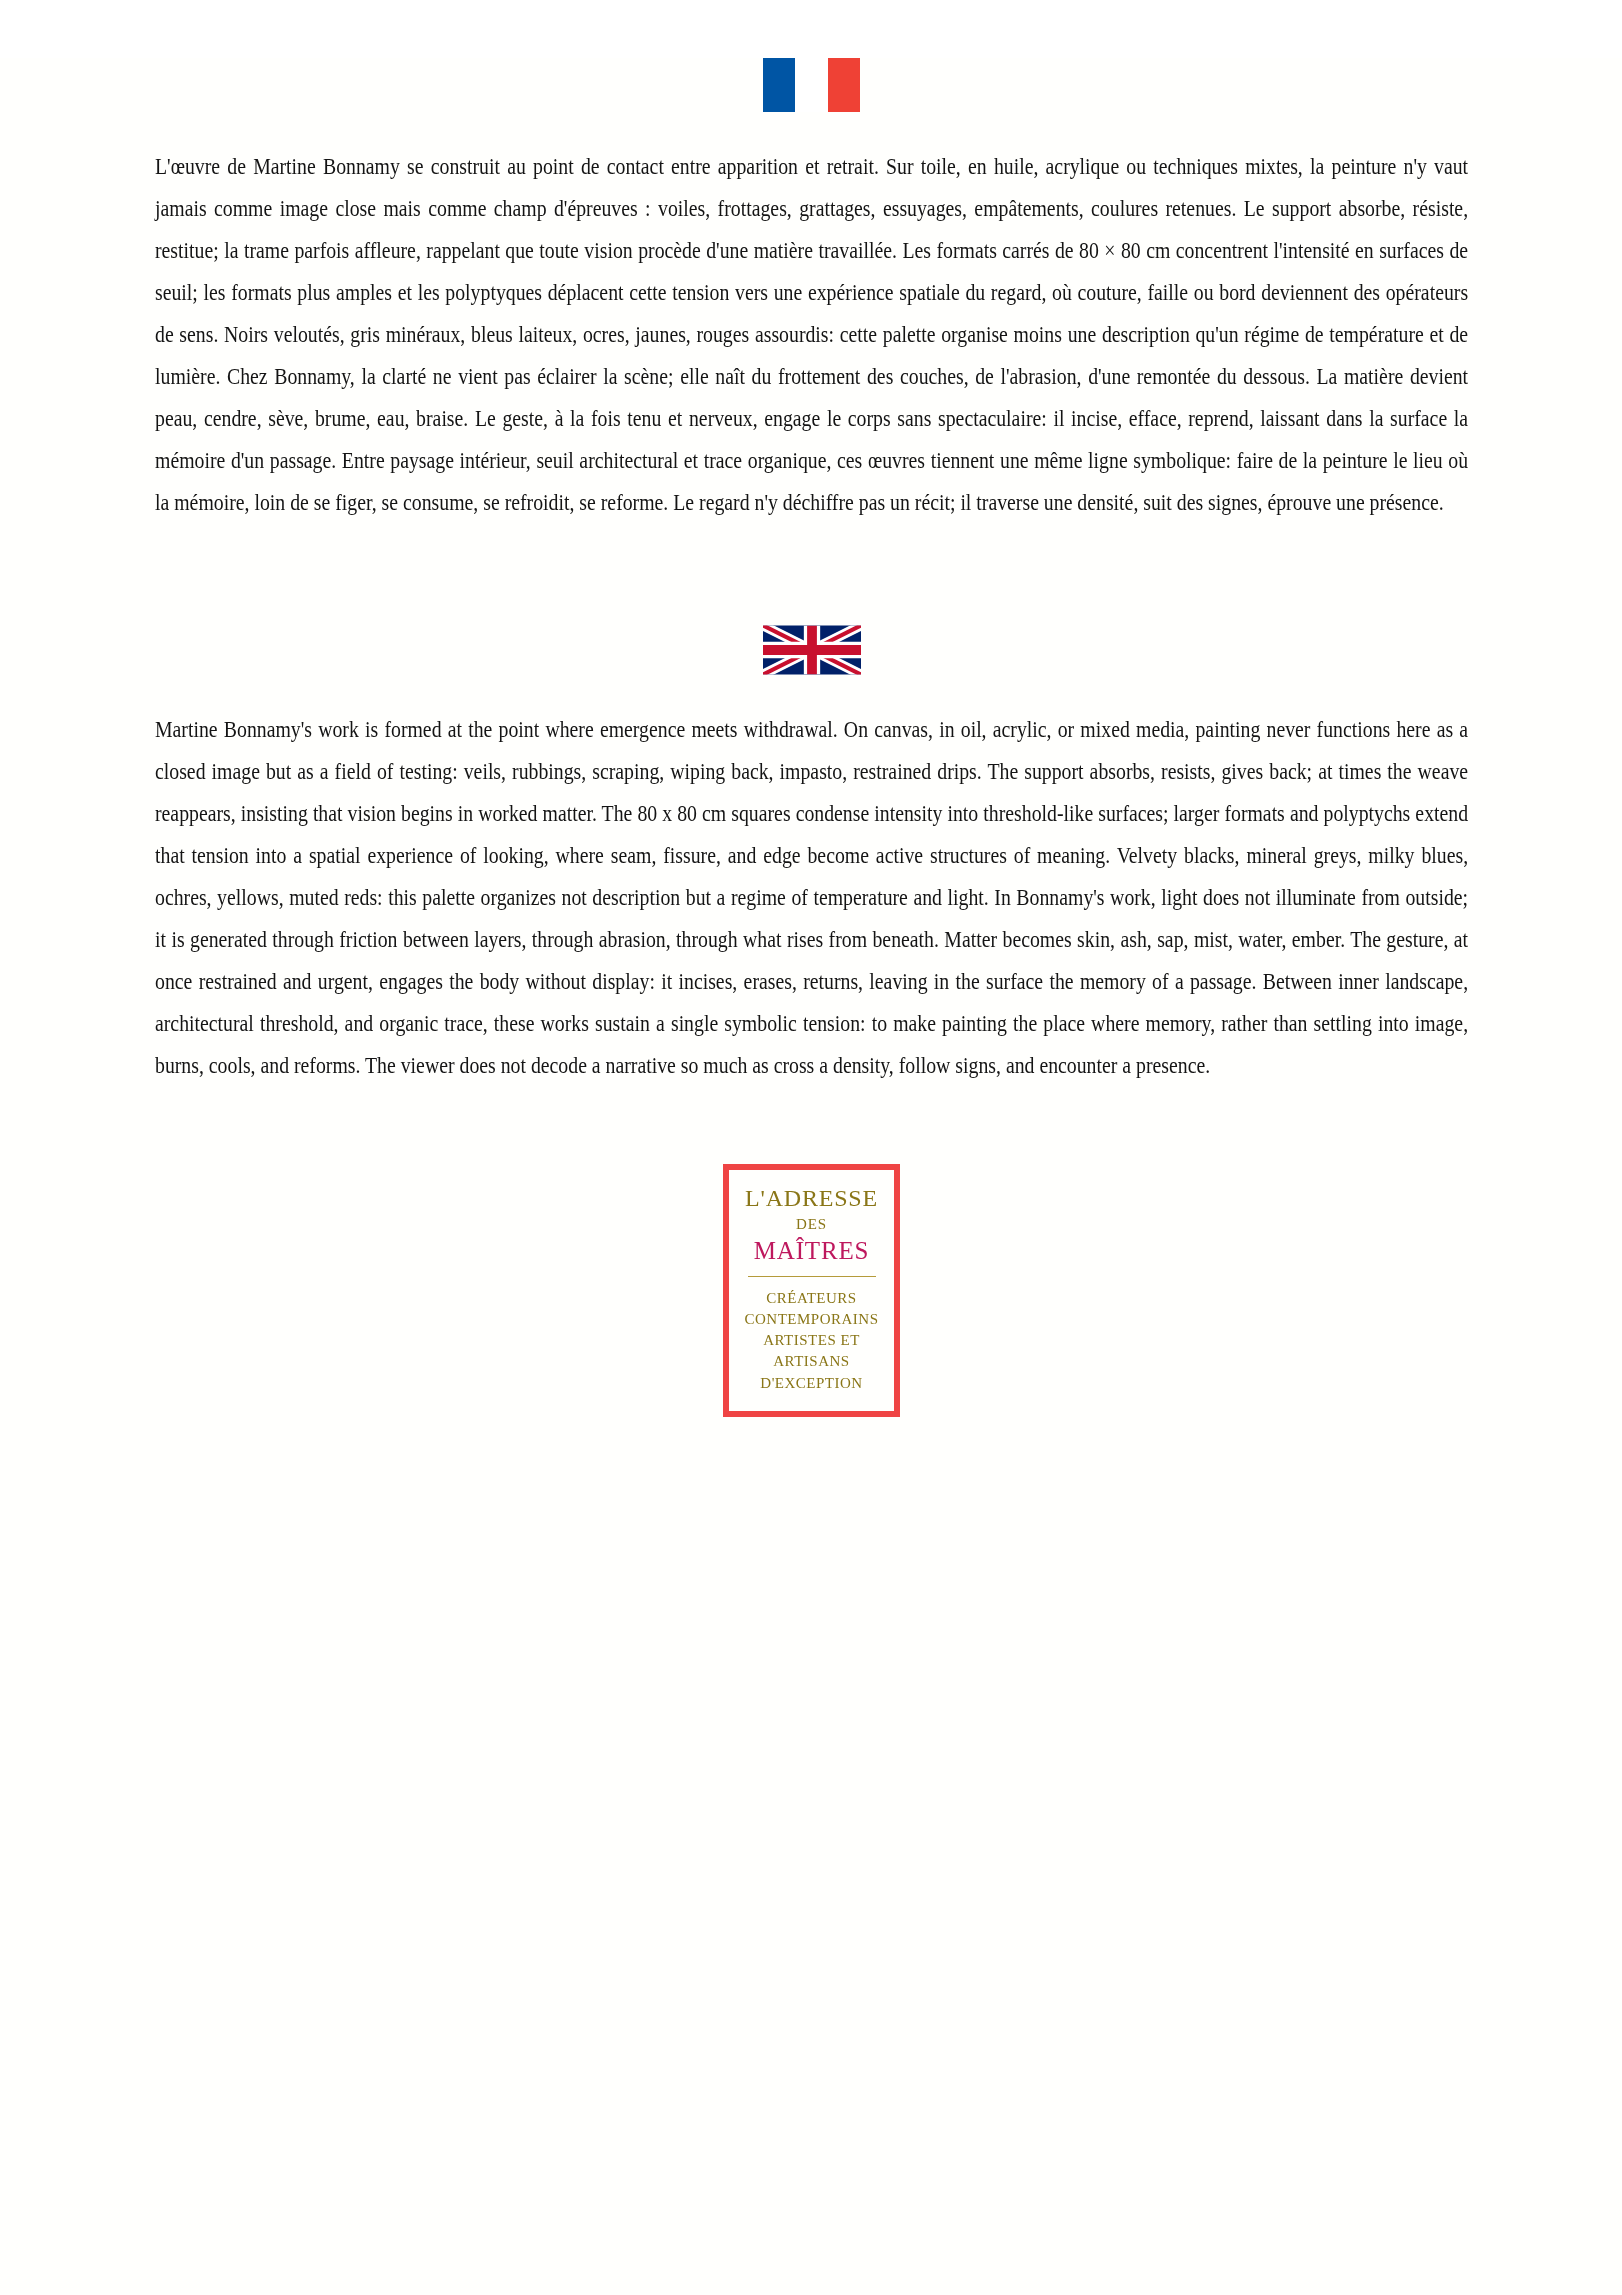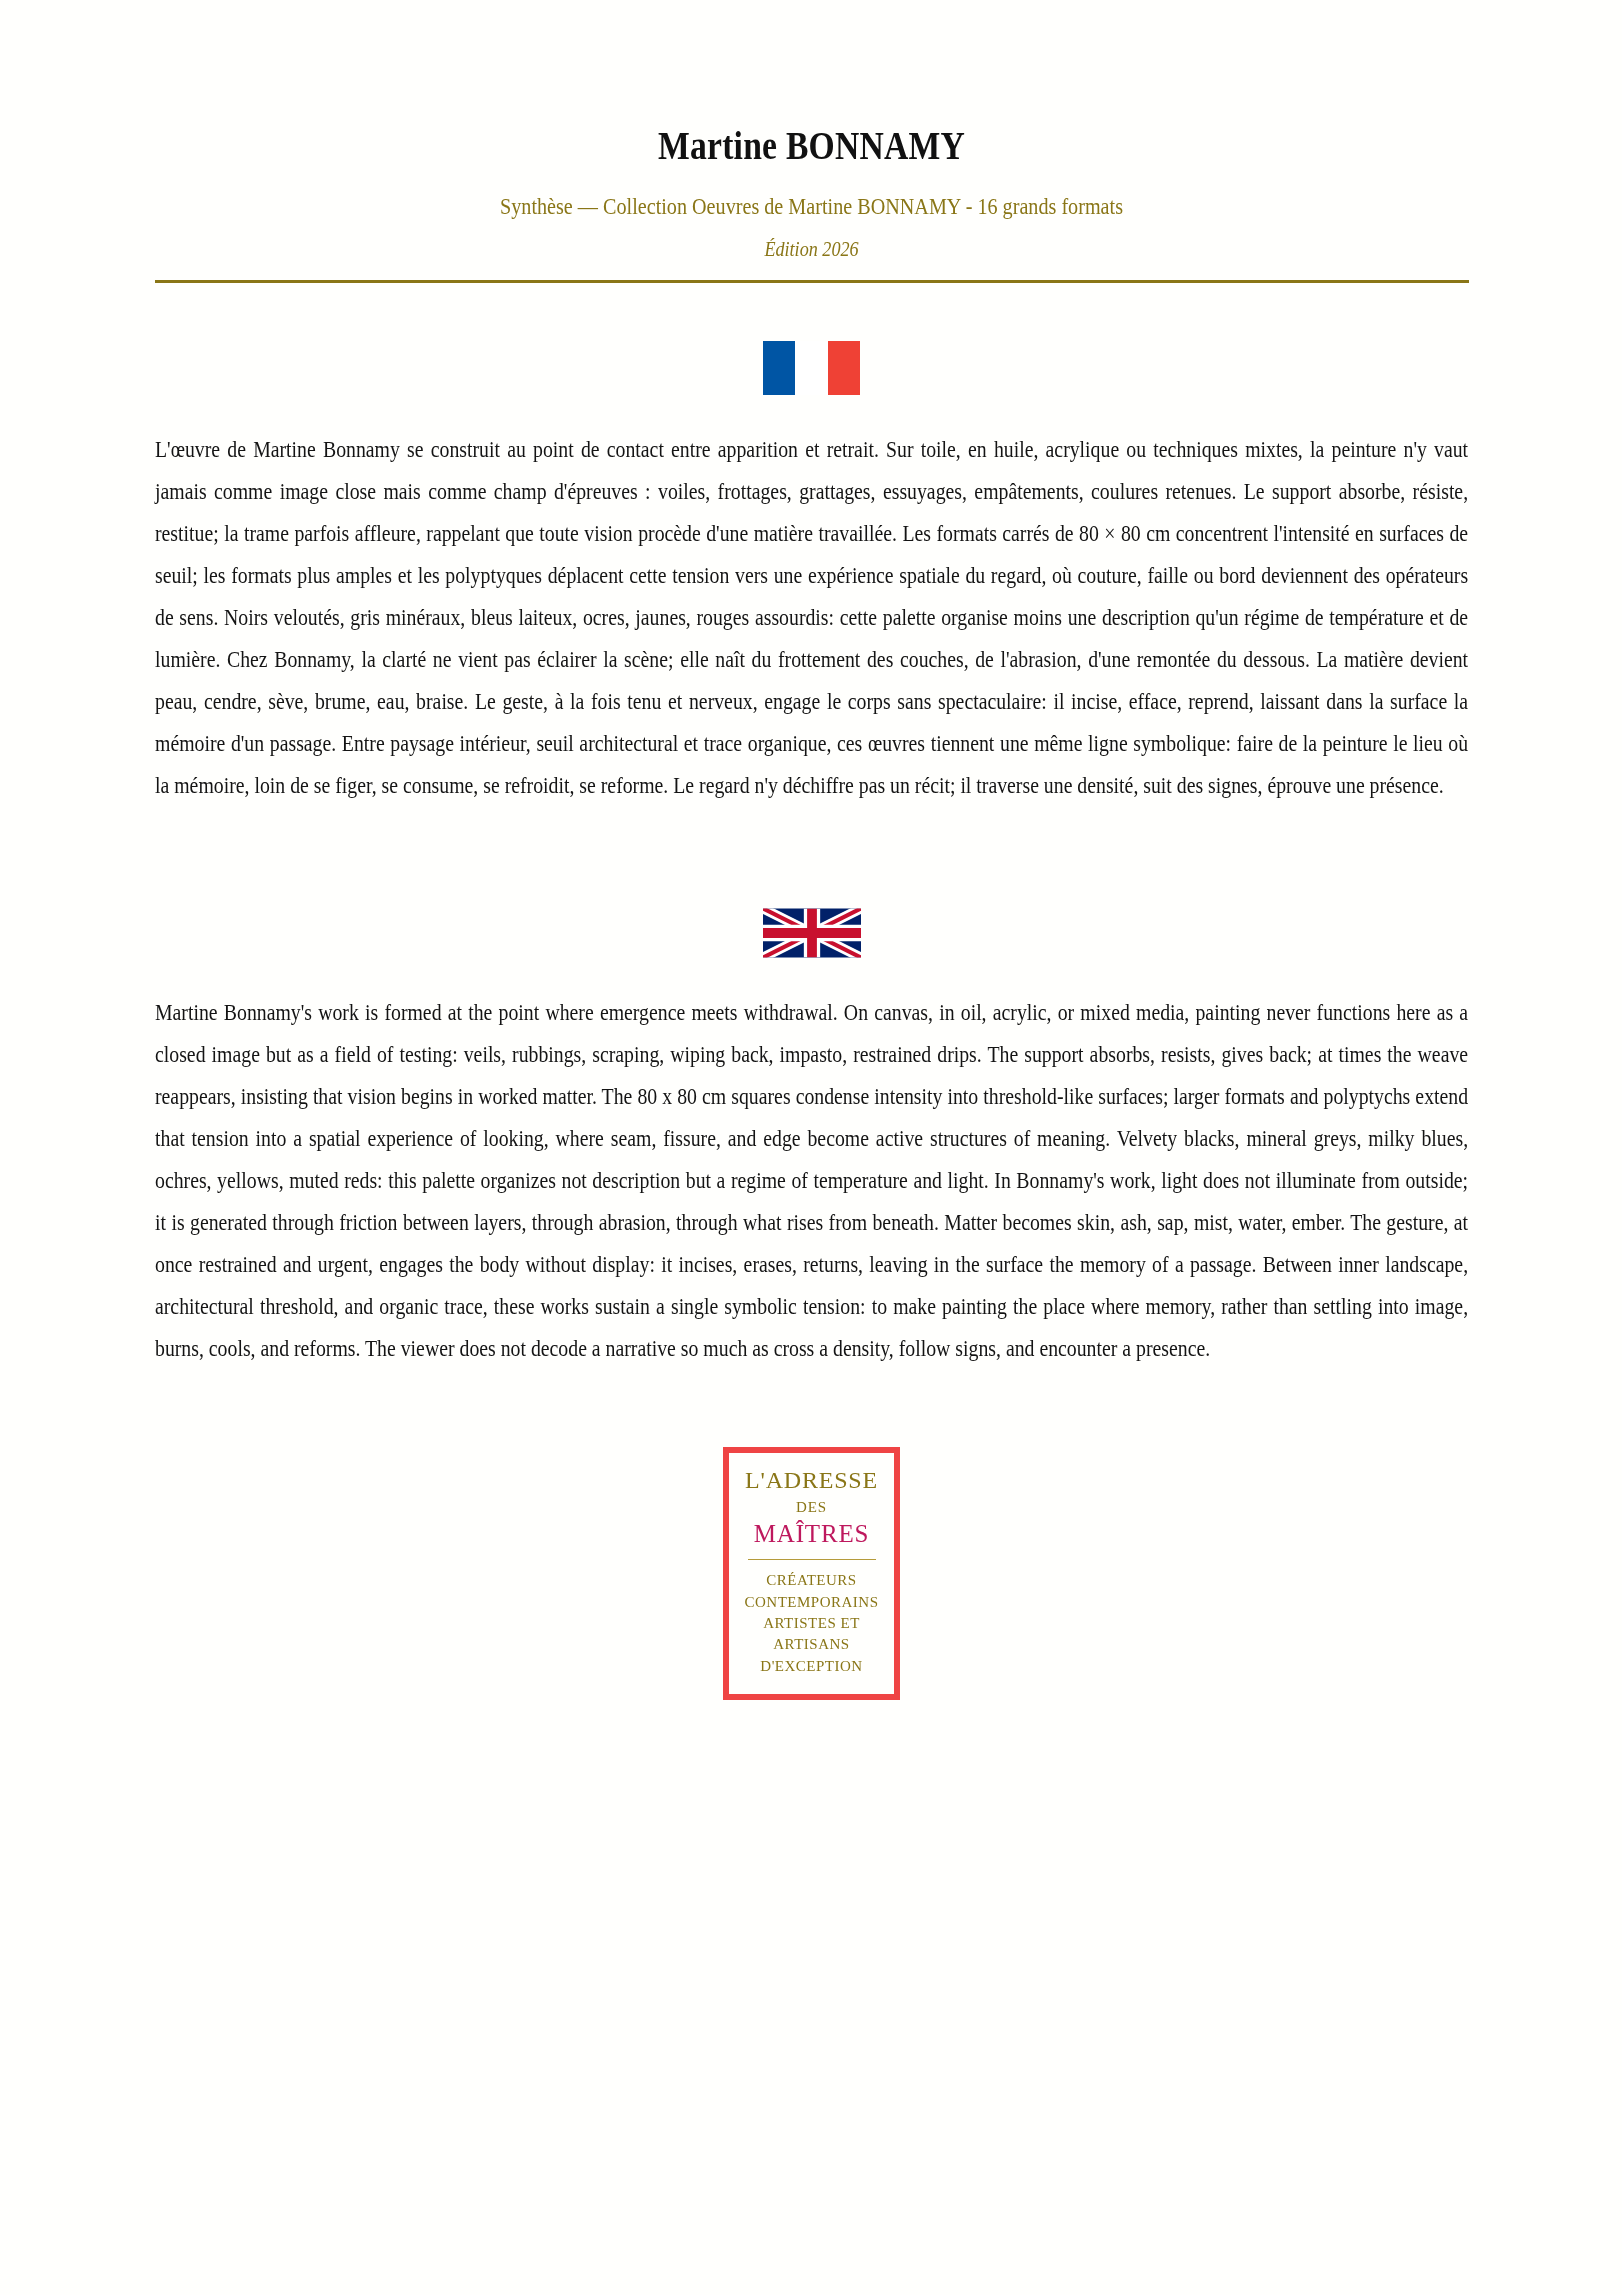--- a/index.html
+++ b/index.html
@@ -162,26 +162,20 @@
     letter-spacing: 0.5px;
     color: #8a7617;
     line-height: 1.42;
   }
 </style>
 </head>
 <body>
 
 <div class="page">
 
-  <div class="header">
-    <div class="doc-title">Martine BONNAMY</div>
-    <div class="doc-subtitle">Synthèse — Collection Oeuvres de Martine BONNAMY - 16 grands formats</div>
-    <div class="doc-edition">Édition 2026</div>
-    <div class="header-rule"></div>
-  </div>
 
   <div class="flag-wrap flag-fr-wrap">
     <div class="flag-fr">
       <div class="band band-blue"></div>
       <div class="band band-white"></div>
       <div class="band band-red"></div>
     </div>
   </div>
 
   <div class="body-block body-fr">

